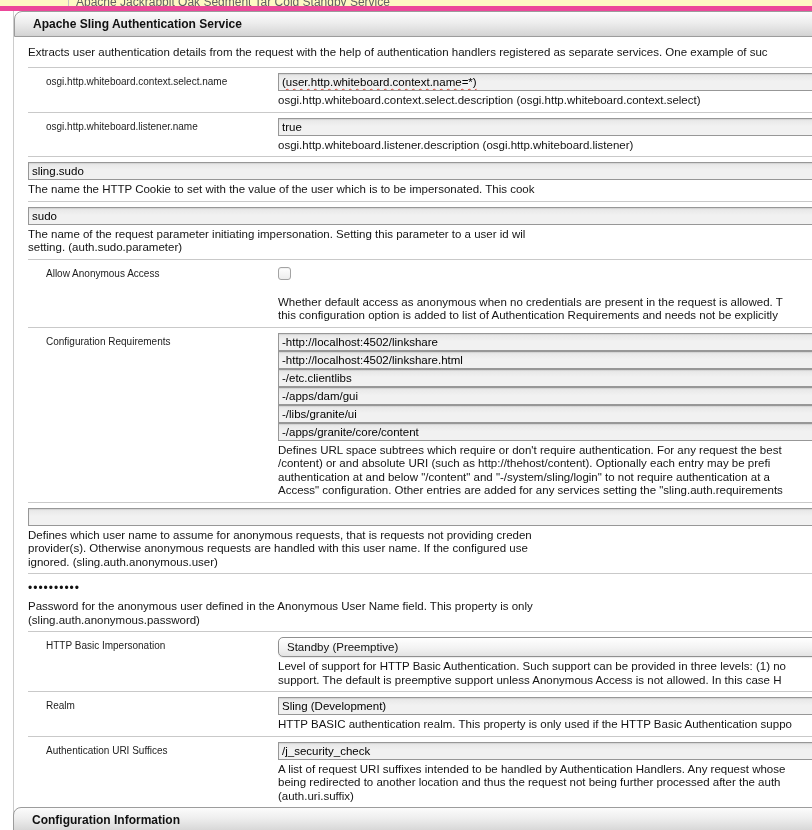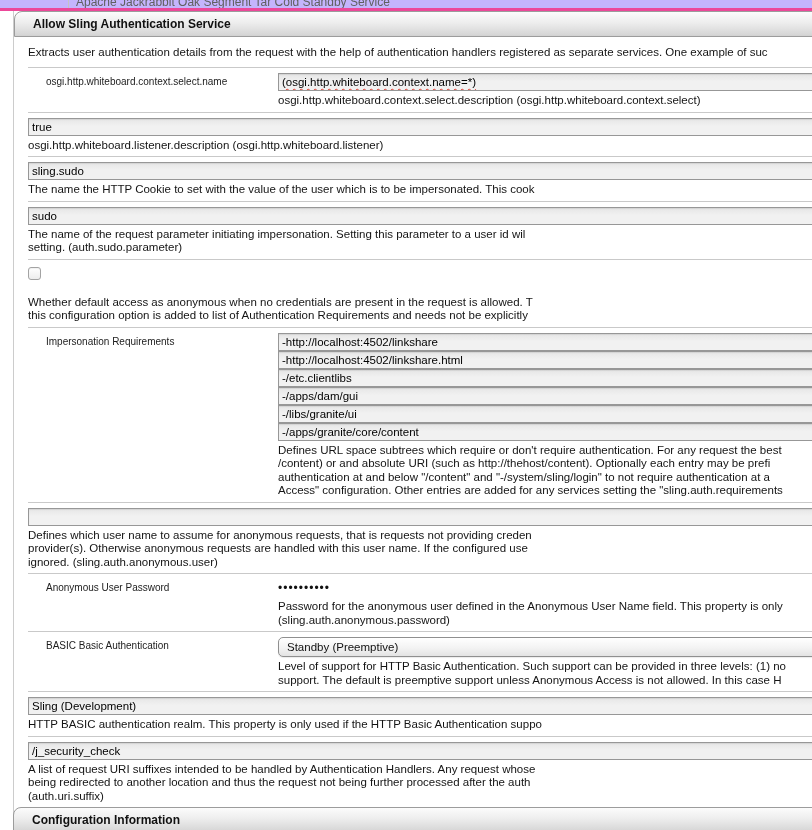--- a/index.html
+++ b/index.html
@@ -1,21 +1,21 @@
 <!DOCTYPE html>
 <html><head>
 <meta charset="utf-8">
 <style>
   * { margin:0; padding:0; box-sizing:border-box; }
   html,body { width:812px; height:830px; overflow:hidden; background:#fff;
     font-family:"Liberation Sans", sans-serif; }
 
   
   .top-row { position:absolute; left:0; top:0; width:812px; height:11px;
-    border-bottom:3px solid #ec4899; overflow:hidden; background:#c4b5fd; }
+    border-bottom:5px solid #ec4899; overflow:hidden; background:#fef9c3; }
   .top-row .vline { position:absolute; left:68px; top:0; width:1px; height:11px; background:#c4c4c4; }
   .top-row .lbl { position:absolute; left:76px; top:-5px; font-size:12px; color:#606060; white-space:nowrap; }
 
   
   .dialog { position:absolute; left:13px; top:11px; width:1190px; border-left:1px solid #cccccc; background:#fff; }
   .bar { height:26px; border:1px solid #9c9c9c; border-radius:8px 8px 0 0;
     background:linear-gradient(#fcfcfc, #ededed 45%, #d6d6d6 95%, #d0d0d0);
     font-size:12px; font-weight:bold; color:#111; line-height:24px; padding-left:18px; }
   .bar.footer { margin-left:-1px; }
 
@@ -50,34 +50,35 @@
 </head>
 <body>
 
 <div class="top-row">
   <div class="vline"></div>
   <div class="lbl">Apache Jackrabbit Oak Segment Tar Cold Standby Service</div>
 </div>
 
 <div class="dialog">
   <div class="bar">
-    <span>Allow Sling Authentication Service</span>
+    <span>Apache Sling Authentication Service</span>
   </div>
   <div class="intro">Extracts user authentication details from the request with the help of authentication handlers registered as separate services. One example of suc</div>
   <div class="form">
       <div class="row">
         <div class="label">osgi.http.whiteboard.context.select.name</div>
         <div class="field">
-          <div class="input-box fake"><span class="wavy">(osgi.http.whiteboard.context.name=*)</span></div>
+          <div class="input-box fake"><span class="wavy">(user.http.whiteboard.context.name=*)</span></div>
           <div class="desc">
             <div class="desc-line">osgi.http.whiteboard.context.select.description (osgi.http.whiteboard.context.select)</div>
           </div>
         </div>
       </div>
       <div class="row">
+        <div class="label">osgi.http.whiteboard.listener.name</div>
         <div class="field">
           <input class="input-box" type="text" value="true" style="">
           <div class="desc">
             <div class="desc-line">osgi.http.whiteboard.listener.description (osgi.http.whiteboard.listener)</div>
           </div>
         </div>
       </div>
       <div class="row">
         <div class="field">
           <input class="input-box" type="text" value="sling.sudo" style="">
@@ -89,30 +90,31 @@
       <div class="row">
         <div class="field">
           <input class="input-box" type="text" value="sudo" style="">
           <div class="desc">
             <div class="desc-line">The name of the request parameter initiating impersonation. Setting this parameter to a user id wil</div>
             <div class="desc-line">setting. (auth.sudo.parameter)</div>
           </div>
         </div>
       </div>
       <div class="row">
+        <div class="label">Allow Anonymous Access</div>
         <div class="field">
           <div class="checkbox"></div>
           <div class="desc gap">
             <div class="desc-line">Whether default access as anonymous when no credentials are present in the request is allowed. T</div>
             <div class="desc-line">this configuration option is added to list of Authentication Requirements and needs not be explicitly</div>
           </div>
         </div>
       </div>
       <div class="row">
-        <div class="label">Impersonation Requirements</div>
+        <div class="label">Configuration Requirements</div>
         <div class="field">
           <div class="multi">
             <input class="input-box" type="text" value="-http://localhost:4502/linkshare" style="">
             <input class="input-box" type="text" value="-http://localhost:4502/linkshare.html" style="">
             <input class="input-box" type="text" value="-/etc.clientlibs" style="">
             <input class="input-box" type="text" value="-/apps/dam/gui" style="">
             <input class="input-box" type="text" value="-/libs/granite/ui" style="">
             <input class="input-box" type="text" value="-/apps/granite/core/content" style="">
           </div>
           <div class="desc">
@@ -127,48 +129,49 @@
         <div class="field">
           <input class="input-box" type="text" value="" style="">
           <div class="desc">
             <div class="desc-line">Defines which user name to assume for anonymous requests, that is requests not providing creden</div>
             <div class="desc-line">provider(s). Otherwise anonymous requests are handled with this user name. If the configured use</div>
             <div class="desc-line">ignored. (sling.auth.anonymous.user)</div>
           </div>
         </div>
       </div>
       <div class="row">
-        <div class="label">Anonymous User Password</div>
         <div class="field">
           <div class="password-val">••••••••••</div>
           <div class="desc">
             <div class="desc-line">Password for the anonymous user defined in the Anonymous User Name field. This property is only</div>
             <div class="desc-line">(sling.auth.anonymous.password)</div>
           </div>
         </div>
       </div>
       <div class="row">
-        <div class="label">BASIC Basic Authentication</div>
+        <div class="label">HTTP Basic Impersonation</div>
         <div class="field">
           <div class="select-box"><span>Standby (Preemptive)</span></div>
           <div class="desc">
             <div class="desc-line">Level of support for HTTP Basic Authentication. Such support can be provided in three levels: (1) no</div>
             <div class="desc-line">support. The default is preemptive support unless Anonymous Access is not allowed. In this case H</div>
           </div>
         </div>
       </div>
       <div class="row">
+        <div class="label">Realm</div>
         <div class="field">
           <input class="input-box" type="text" value="Sling (Development)" style="">
           <div class="desc">
             <div class="desc-line">HTTP BASIC authentication realm. This property is only used if the HTTP Basic Authentication suppo</div>
           </div>
         </div>
       </div>
       <div class="row">
+        <div class="label">Authentication URI Suffices</div>
         <div class="field">
           <input class="input-box" type="text" value="/j_security_check" style="">
           <div class="desc">
             <div class="desc-line">A list of request URI suffixes intended to be handled by Authentication Handlers. Any request whose</div>
             <div class="desc-line">being redirected to another location and thus the request not being further processed after the auth</div>
             <div class="desc-line">(auth.uri.suffix)</div>
           </div>
         </div>
       </div>
     </div>

